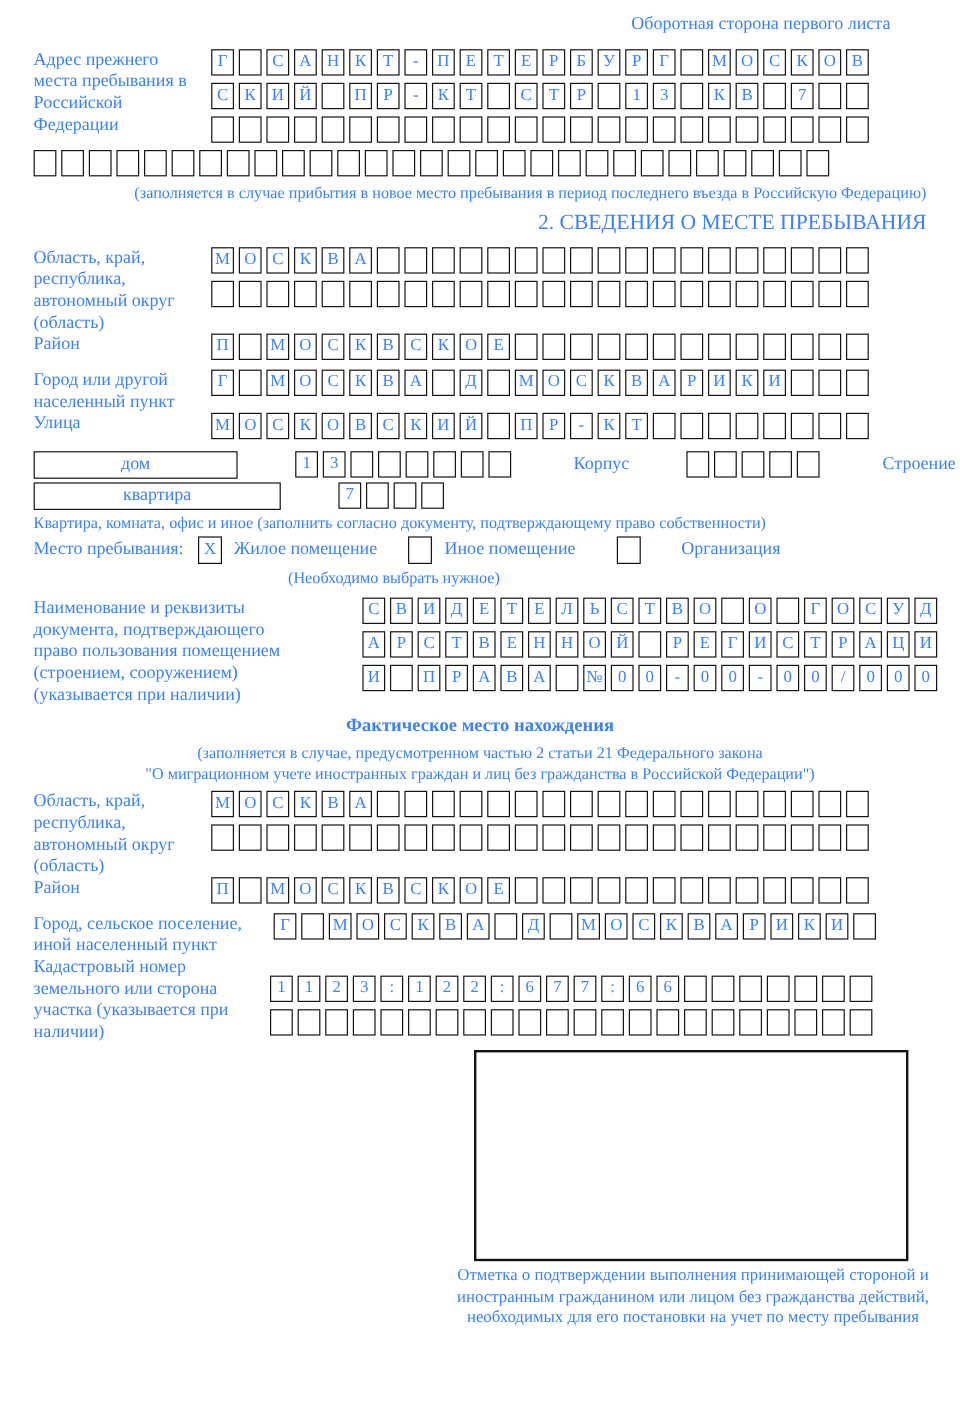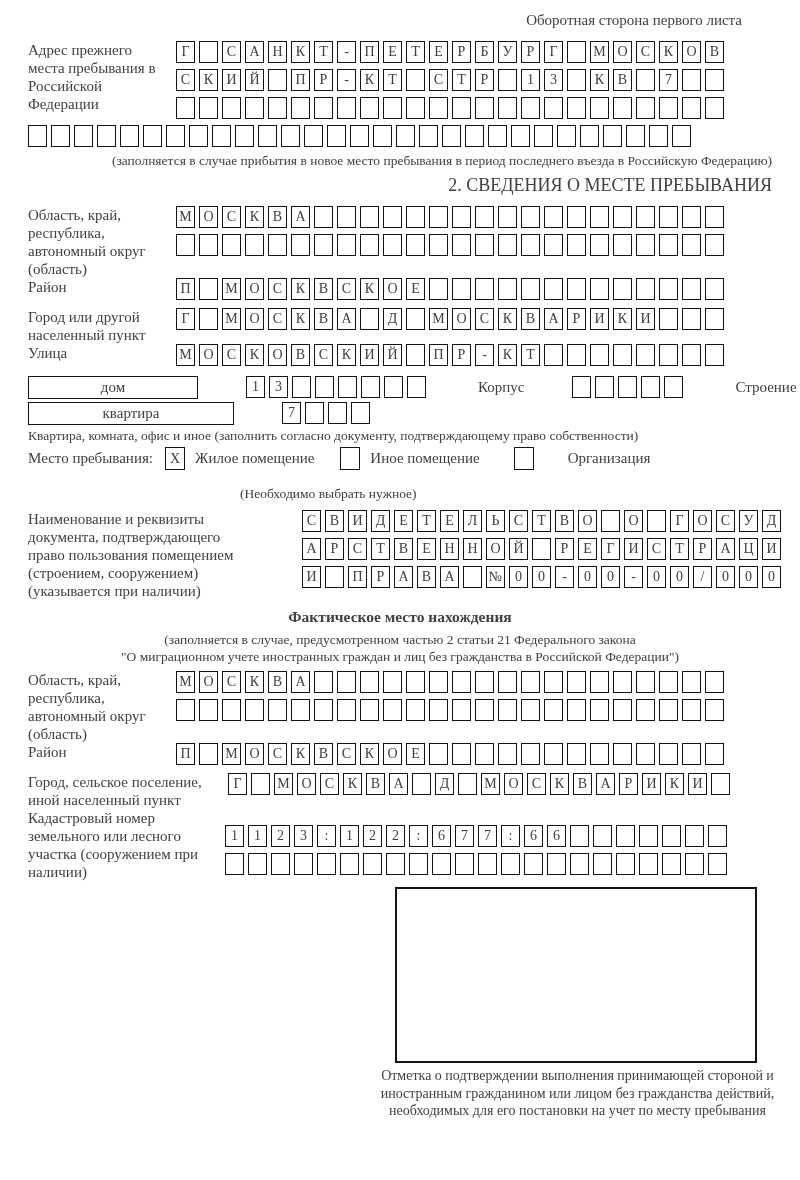--- a/index.html
+++ b/index.html
@@ -1,18 +1,18 @@
 <!DOCTYPE html>
 <html><head>
 <meta charset="utf-8">
 <style>
   html,body{margin:0;padding:0;background:#fff;}
   .page{
     width:800px;height:1180px;box-sizing:border-box;
-    background:#fff;color:#404040;
+    background:#fff;color:#3b82f6;
     font-family:"Liberation Serif","DejaVu Serif",serif;
     padding:12px 28px 0 28px;overflow:hidden;position:relative;
   }
   .hdr{text-align:right;font-size:15px;padding-right:30px;margin-bottom:12px;}
   .flexrow{display:flex;align-items:flex-start;}
   .lbl{font-size:15px;line-height:18px;flex:none;}
   .w128{width:128px;}
   .w200{width:200px;}
   .w197{width:197px;}
   .w218{width:218px;}
@@ -36,21 +36,21 @@
   .kvbox{width:206px;}
   .inl{font-size:15px;line-height:23px;flex:none;margin:0 8px;}
   .rowgap{margin-bottom:3px;gap:40px;}
   .chk{
     box-sizing:border-box;flex:none;width:20px;height:23px;border:1.7px solid #141414;
     display:flex;align-items:center;justify-content:center;font-size:14px;background:#fff;
   }
   .mesto{display:flex;align-items:center;font-size:15px;margin-bottom:2px;}
   .mesto .sp12{width:12px;flex:none;} .mesto .sp24{width:26px;flex:none;}
   .mesto .sp30{width:34px;flex:none;} .mesto .sp8{width:10px;flex:none;}
-  .mesto-note{font-size:13.5px;margin:16px 0 8px 212px;}
+  .mesto-note{font-size:13.5px;margin:4px 0 8px 212px;}
   .fact-title{text-align:center;font-weight:bold;font-size:15.5px;margin:8px 0 5px 0;}
   .fact-note{text-align:center;font-size:13.5px;line-height:17px;}
   .cad-rows{margin-left:0;padding-top:16px;}
   .stamp-wrap{margin-left:352px;width:395px;margin-top:6px;}
   .stamp-box{box-sizing:border-box;width:362px;height:176px;border:2px solid #141414;margin-left:15px;background:#fff;}
   .stamp-caption{width:100%;text-align:center;font-size:14px;line-height:17.5px;margin-top:4px;}
   .mb6{margin-bottom:6px;gap:48px;} .mb2{margin-bottom:2px;} .mb4{margin-bottom:4px;}
 </style>
 </head>
 <body>
@@ -571,21 +571,21 @@
         <span class="cell">А</span>
         <span class="cell">Р</span>
         <span class="cell">И</span>
         <span class="cell">К</span>
         <span class="cell">И</span>
         <span class="cell"></span>
       </div>
   </div>
 
   <div class="flexrow">
-    <div class="lbl w197">Кадастровый номер земельного или лесного участка (сооружением при наличии)</div>
+    <div class="lbl w197">Кадастровый номер земельного или сторона участка (указывается при наличии)</div>
     <div class="cad-rows">
       <div class="cells cellrow">
           <span class="cell">1</span>
           <span class="cell">1</span>
           <span class="cell">2</span>
           <span class="cell">3</span>
           <span class="cell">:</span>
           <span class="cell">1</span>
           <span class="cell">2</span>
           <span class="cell">2</span>

